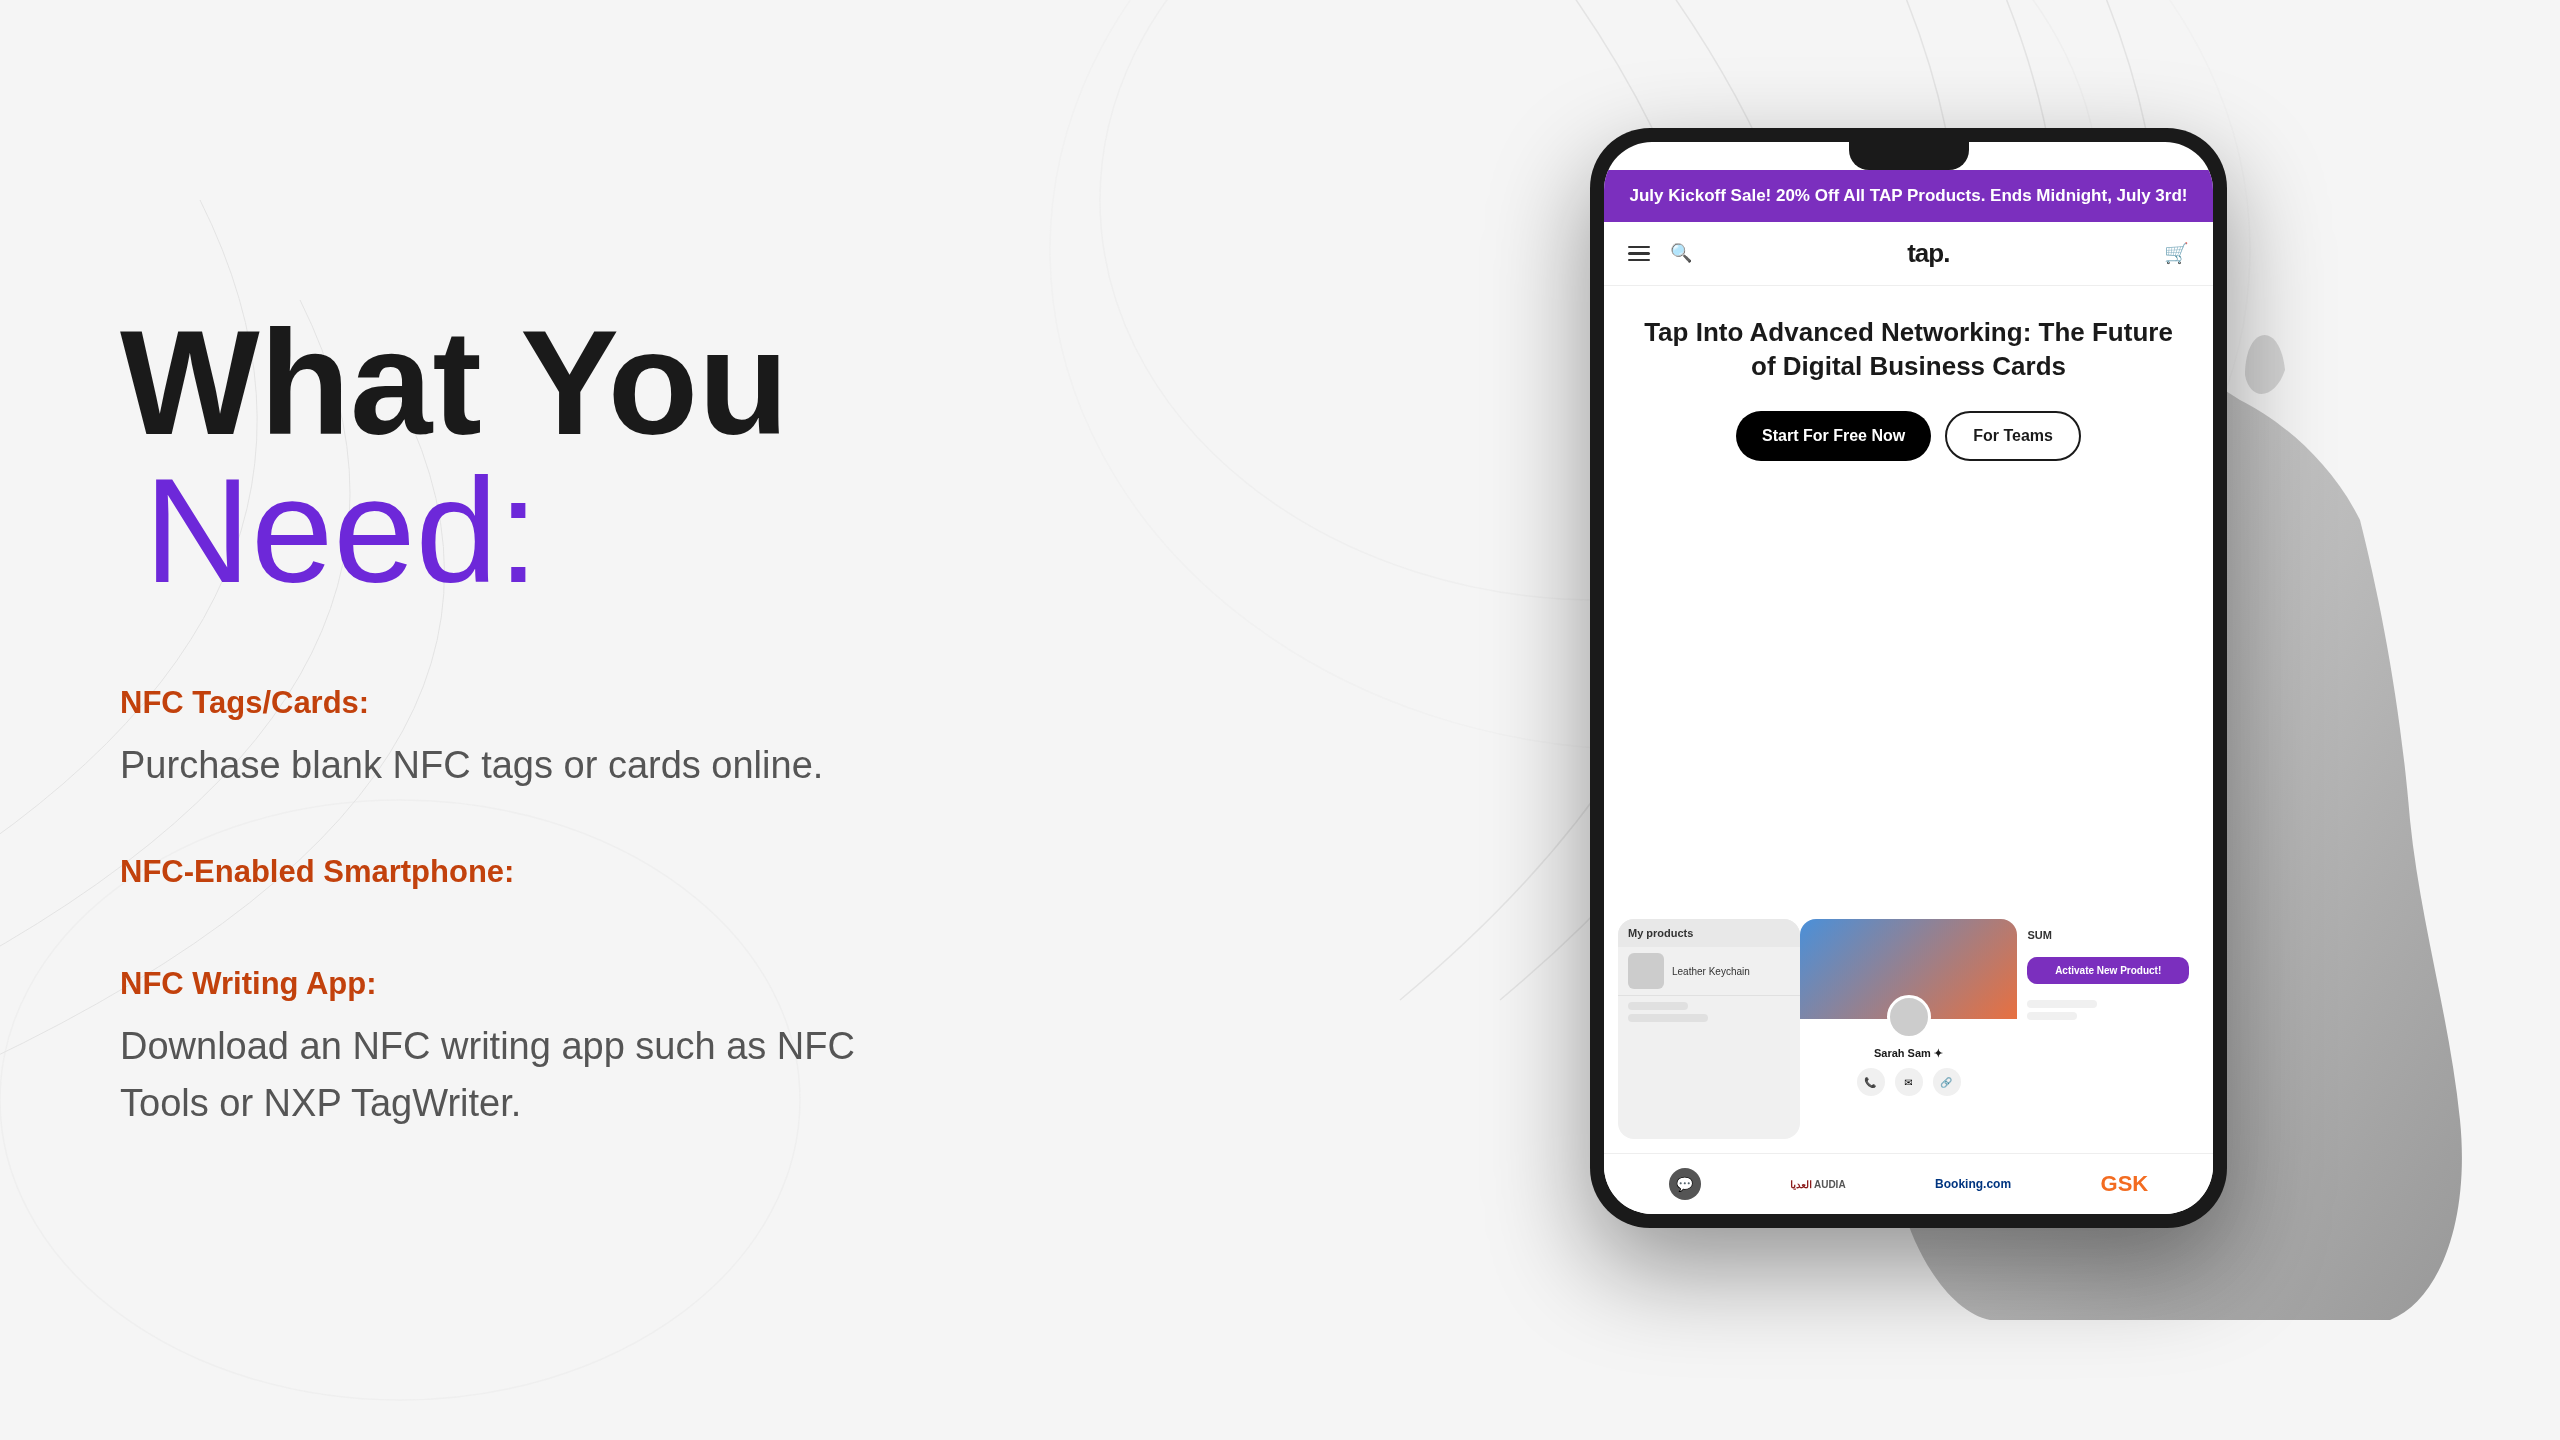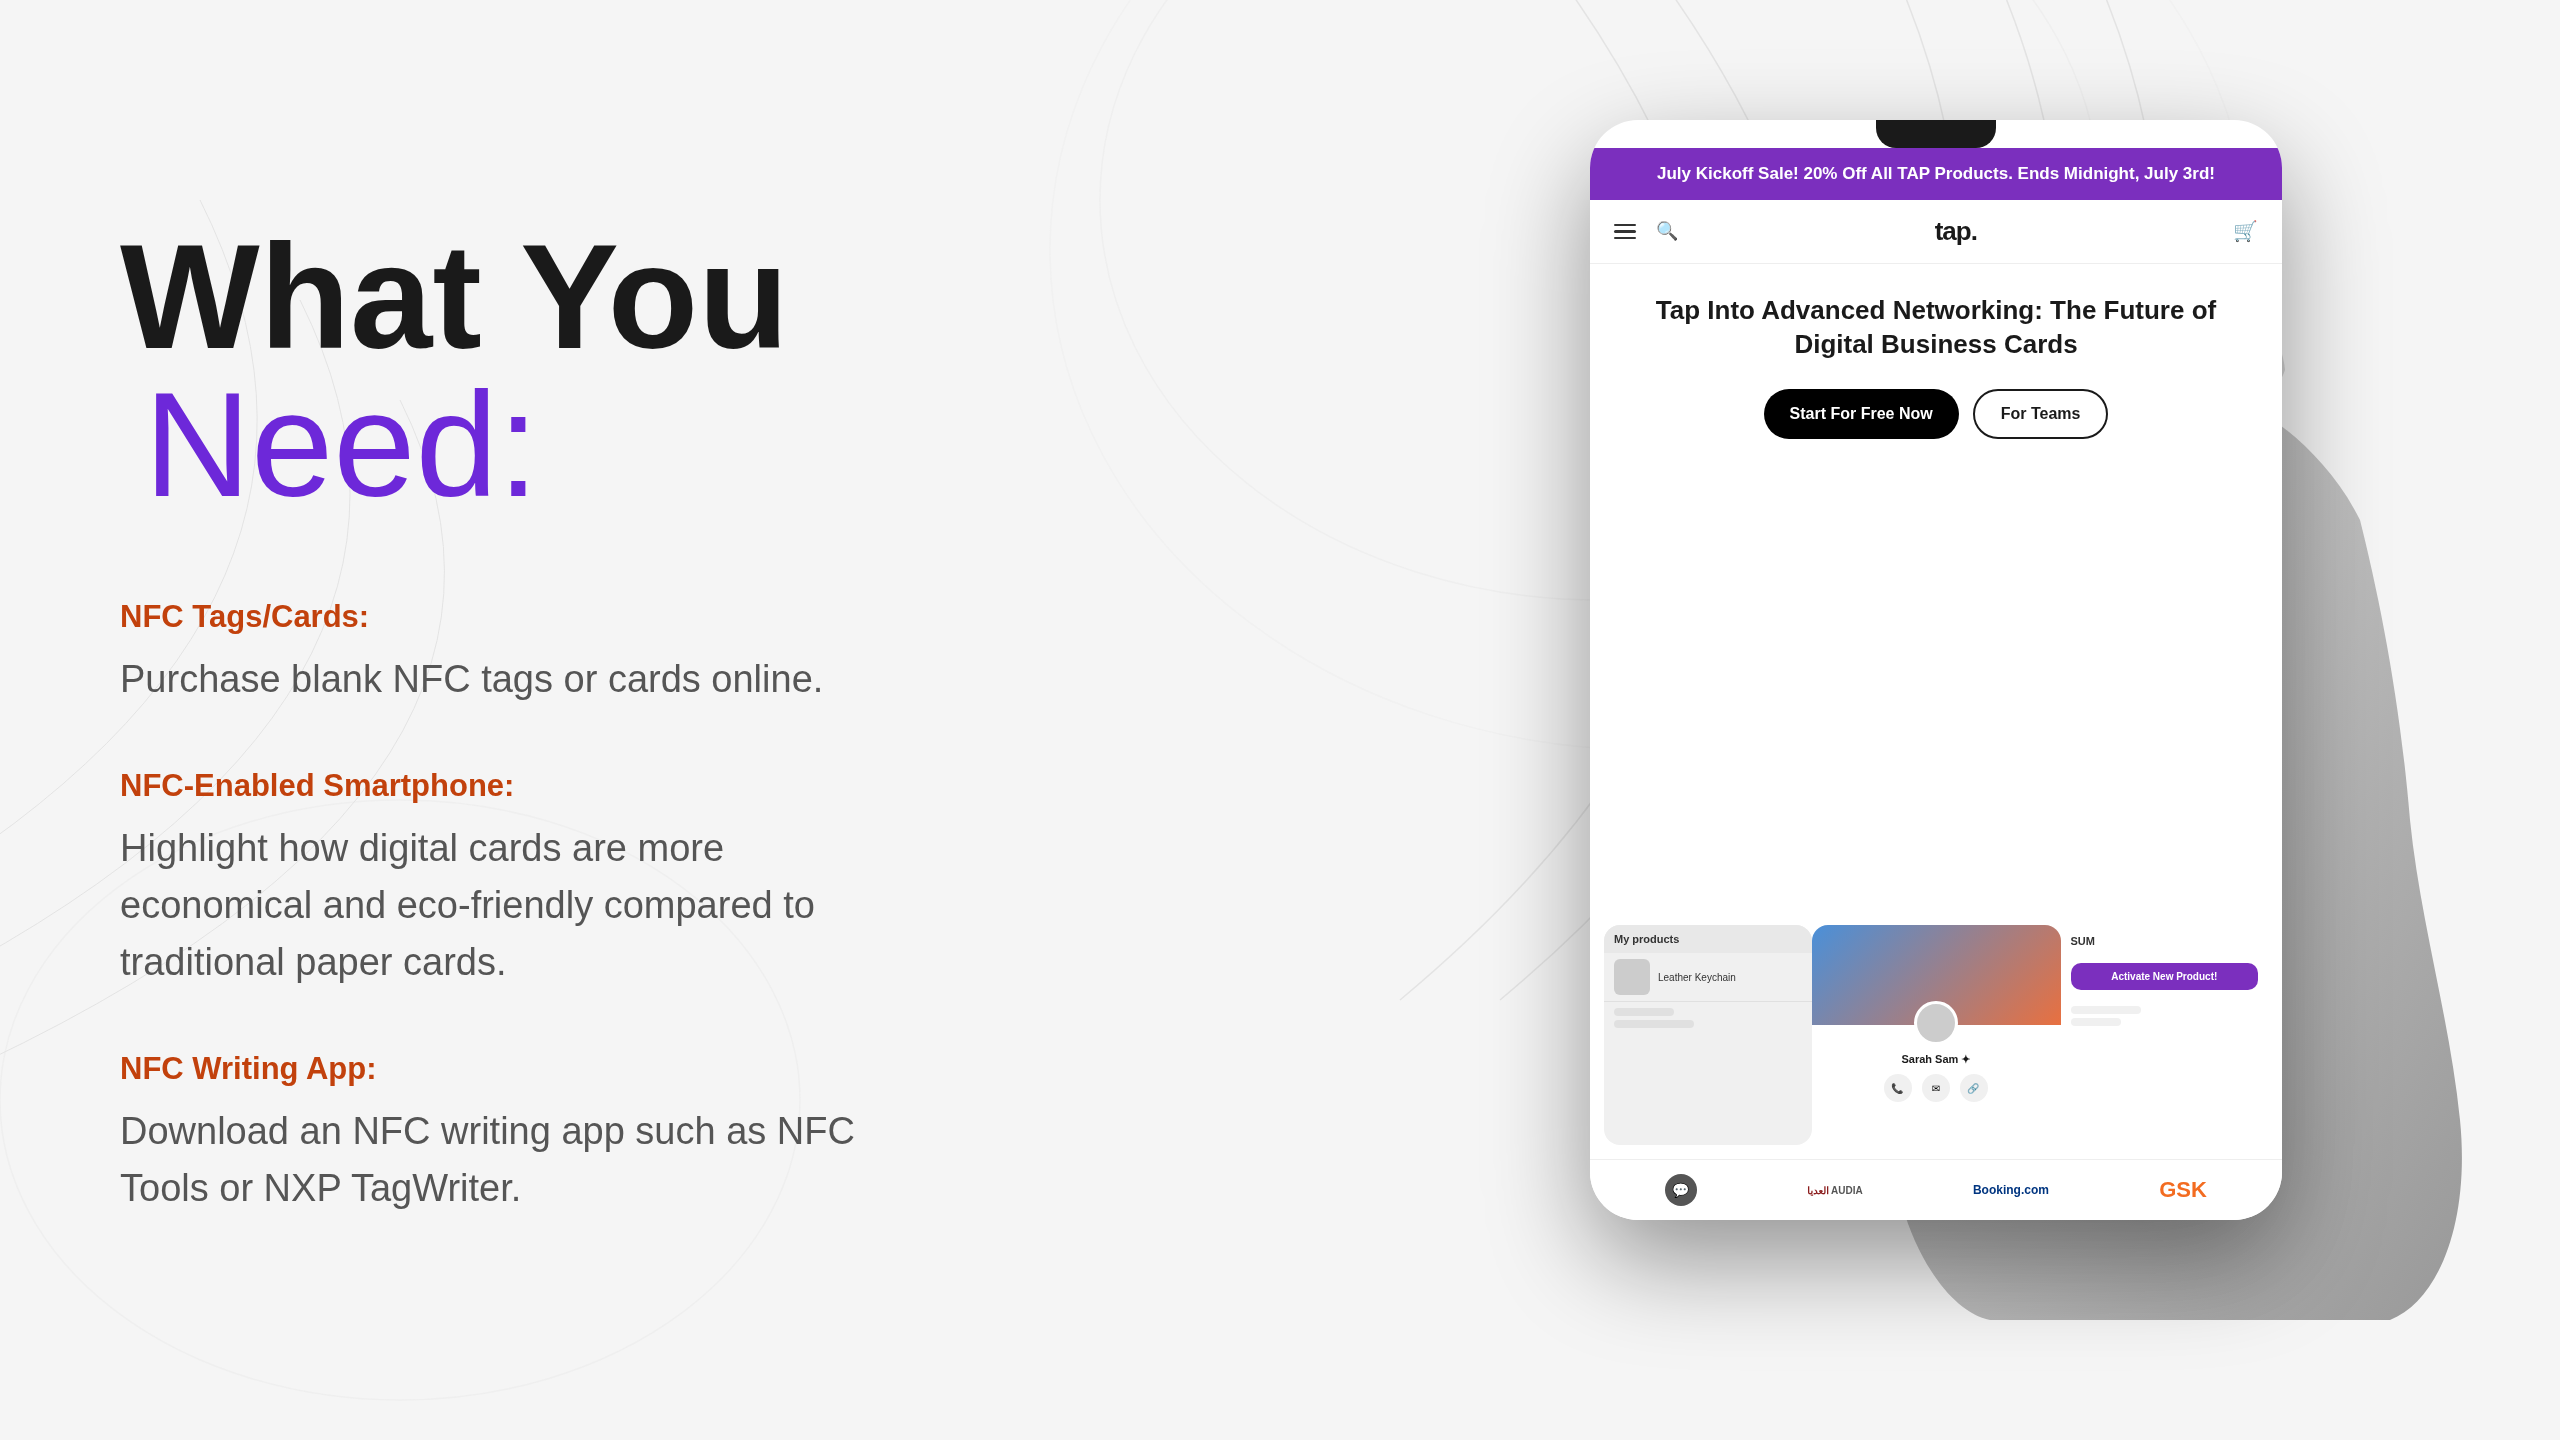--- a/index.html
+++ b/index.html
@@ -83,26 +83,27 @@
 
     .phone-hand-container {
       position: relative;
       width: 820px;
       height: 1200px;
     }
 
     
     .phone-frame {
       position: absolute;
-      top: 0;
+      top: 8px;
       left: 0;
-      width: 692px;
+      width: 637px;
       height: 1100px;
       background: #1a1a1a;
       border-radius: 60px;
+      padding: 14px;
       box-shadow: 0 40px 100px rgba(0,0,0,0.4);
       z-index: 10;
     }
 
     .phone-screen {
       width: 100%;
       height: 100%;
       background: #fff;
       border-radius: 48px;
       overflow: hidden;
@@ -419,21 +420,20 @@
 
     <div class="features-list">
 
       <div class="feature-item">
         <div class="feature-title">NFC Tags/Cards:</div>
         <div class="feature-desc">Purchase blank NFC tags or cards online.</div>
       </div>
 
       <div class="feature-item">
         <div class="feature-title">NFC-Enabled Smartphone:</div>
-        <div class="feature-desc">Highlight how digital cards are more economical and eco-friendly compared to traditional paper cards.</div>
       </div>
 
       <div class="feature-item">
         <div class="feature-title">NFC Writing App:</div>
         <div class="feature-desc">Download an NFC writing app such as NFC Tools or NXP TagWriter.</div>
       </div>
 
     </div>
   </div>
 

